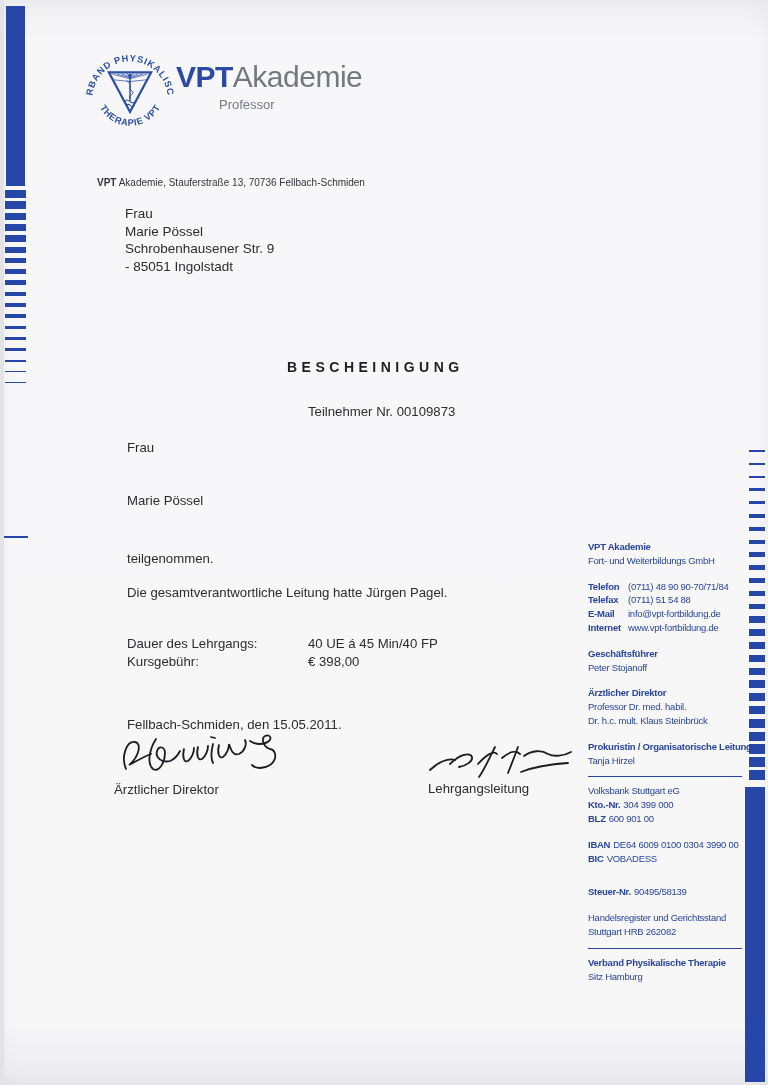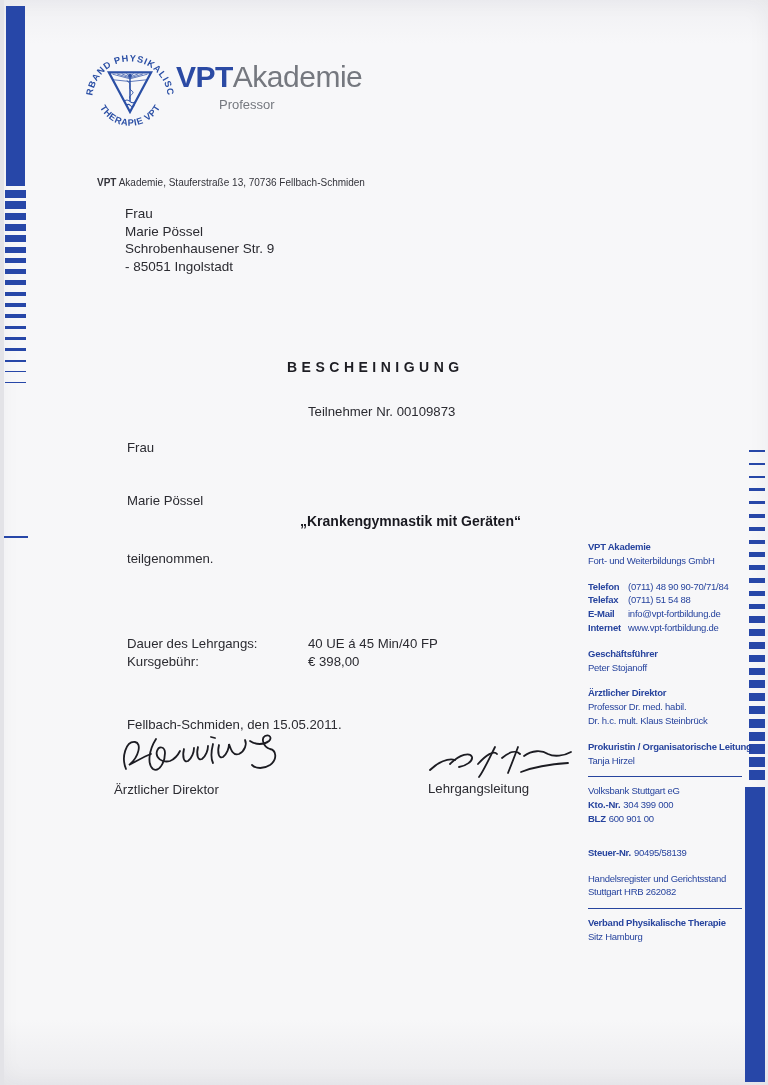--- a/index.html
+++ b/index.html
@@ -145,22 +145,22 @@
     </div>
 
   <div class="abs title">BESCHEINIGUNG</div>
 
   <div class="abs body-text" style="left:127px;top:404px;line-height:17.5px;">
     <div>Frau</div>
     <div>Marie Pössel</div>
   </div>
   <div class="abs body-text" style="left:308px;top:404px;">Teilnehmer Nr. 00109873</div>
 
-  <div class="abs bold-line" style="left:300px;top:513px;">„Krankengymnastik mit Geräten“</div>
   <div class="abs body-text" style="left:127px;top:551px;">teilgenommen.</div>
+  <div class="abs body-text" style="left:127px;top:585px;">Die gesamtverantwortliche Leitung hatte Jürgen Pagel.</div>
 
   <div class="abs body-text" style="left:127px;top:636px;">Dauer des Lehrgangs:</div>
   <div class="abs body-text" style="left:308px;top:636px;">40 UE á 45 Min/40 FP</div>
   <div class="abs body-text" style="left:127px;top:654px;">Kursgebühr:</div>
   <div class="abs body-text" style="left:308px;top:654px;text-align:right;">€ 398,00</div>
 
   <div class="abs body-text" style="left:127px;top:717px;">Fellbach-Schmiden, den 15.05.2011.</div>
 
   <div class="abs sig" style="left:112px;top:731px;">
     <svg width="172" height="52" viewBox="0 0 172 52">
@@ -234,20 +234,26 @@
 
     <hr class="sb-divider">
 
     <div>Volksbank Stuttgart eG</div>
     <div>
 
         <div class="sb-irow"><span class="lab">Kto.-Nr.</span><span>304 399 000</span></div>
 
         <div class="sb-irow"><span class="lab">BLZ</span><span>600 901 00</span></div>
       </div>
+    <div style="margin-top:12px;">
+
+        <div class="sb-irow"><span class="lab">IBAN</span><span>DE64 6009 0100 0304 3990 00</span></div>
+
+        <div class="sb-irow"><span class="lab">BIC</span><span>VOBADESS</span></div>
+      </div>
     <div class="sb-irow" style="margin-top:20px;">
       <span class="lab">Steuer-Nr.</span><span>90495/58139</span>
     </div>
     <div style="margin-top:12px;">
 
     <div>Handelsregister und Gerichtsstand</div>
         <div>Stuttgart HRB 262082</div>
       </div>
 
     <hr class="sb-divider">

